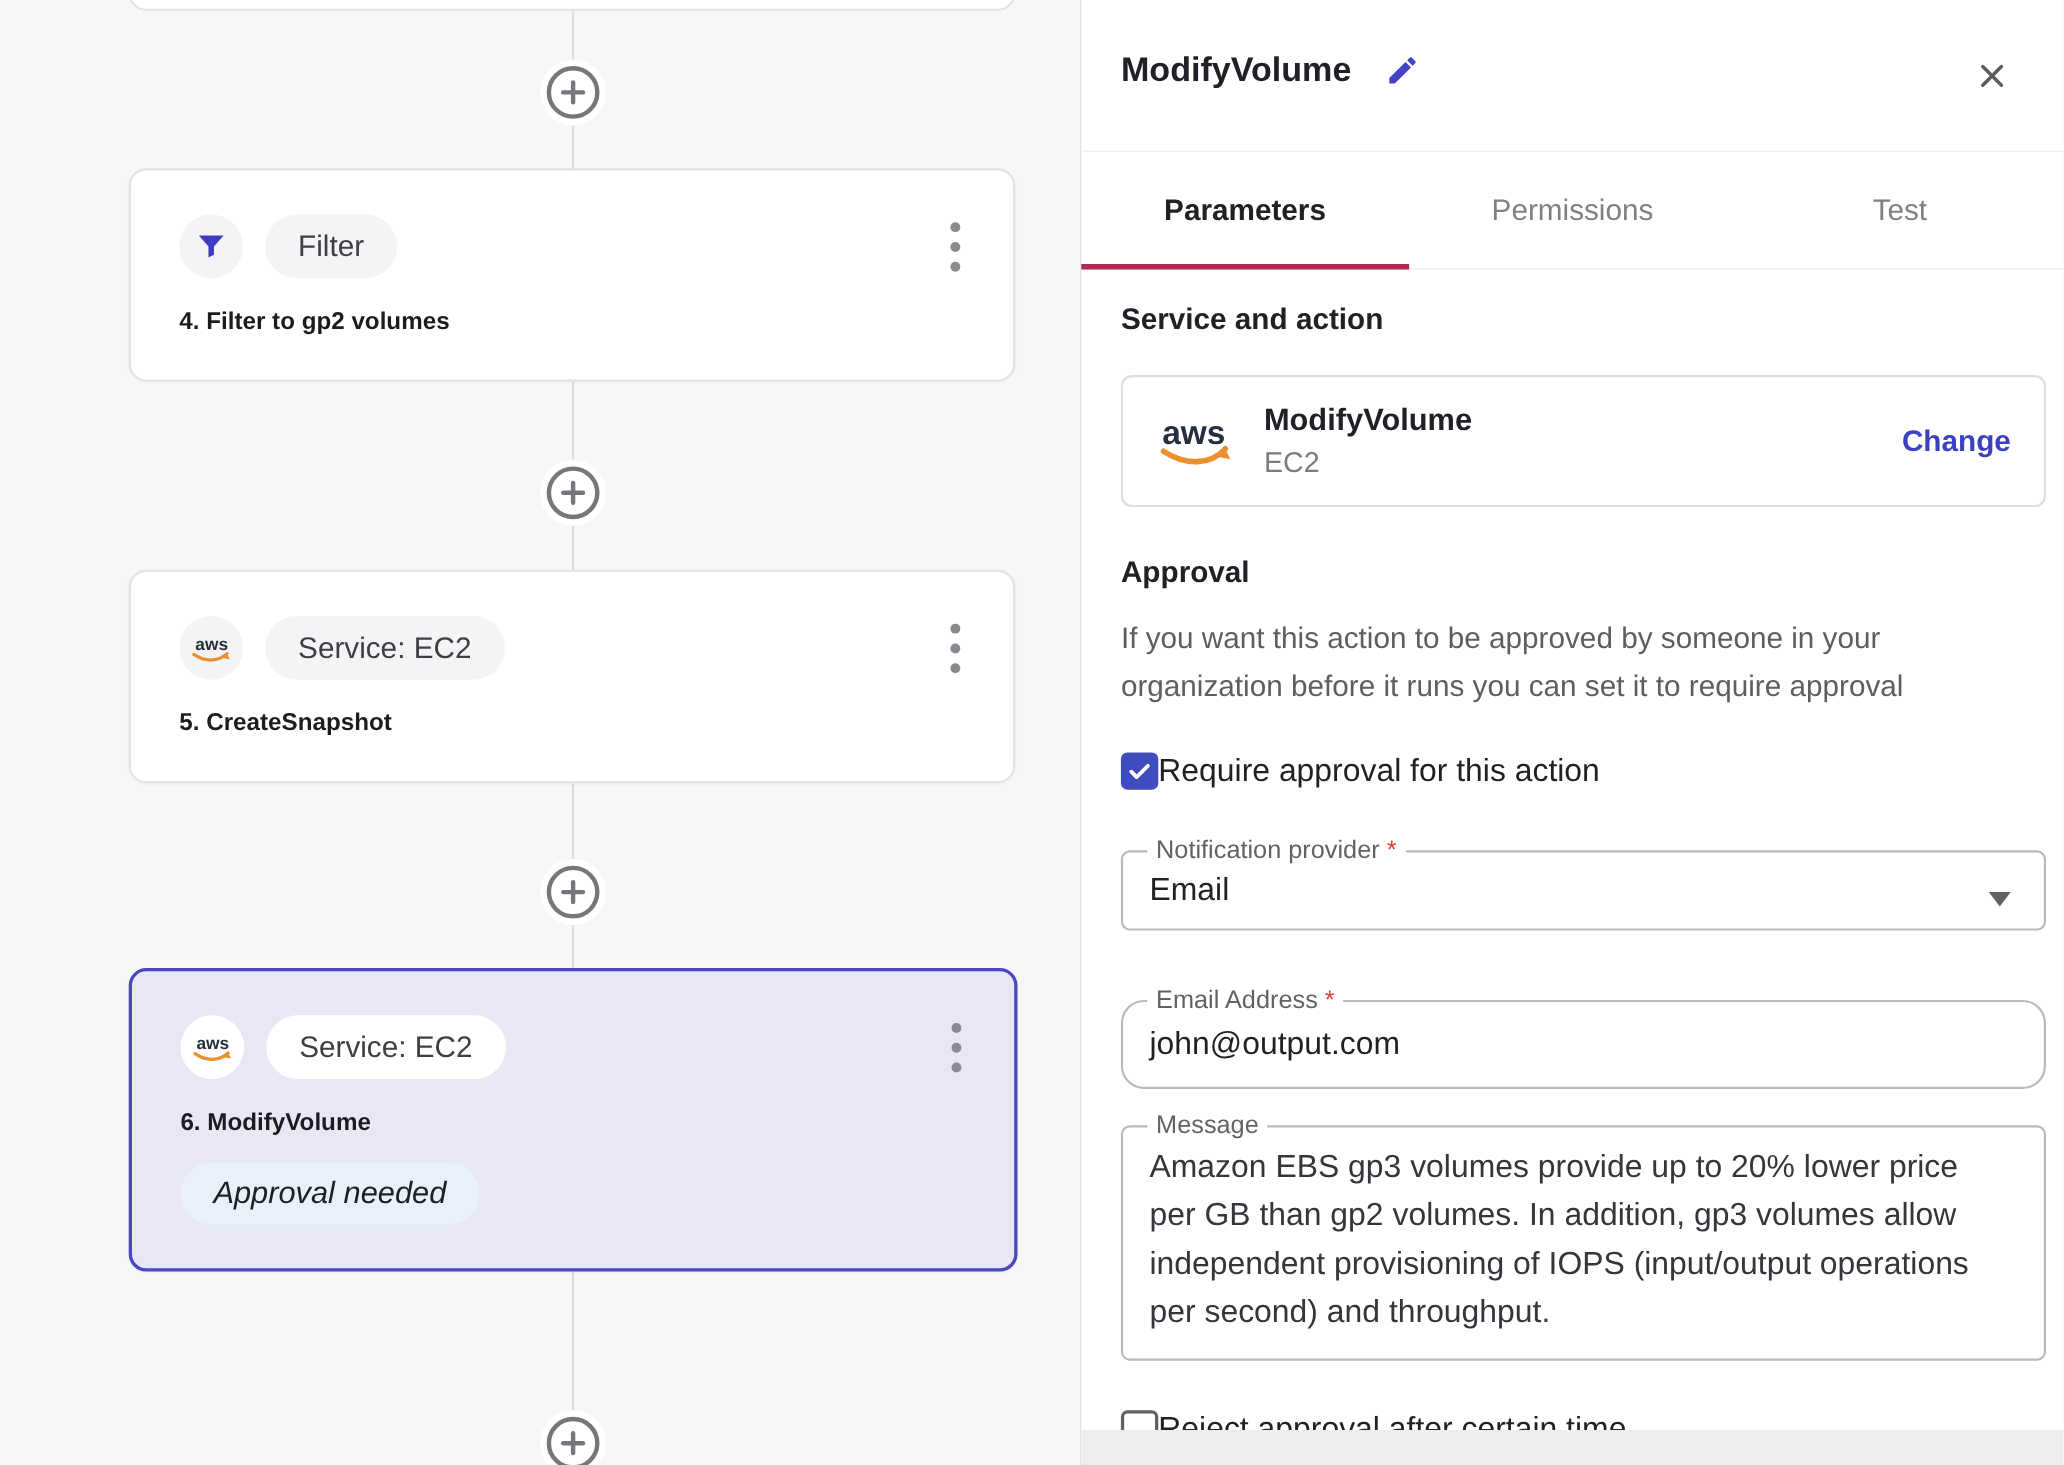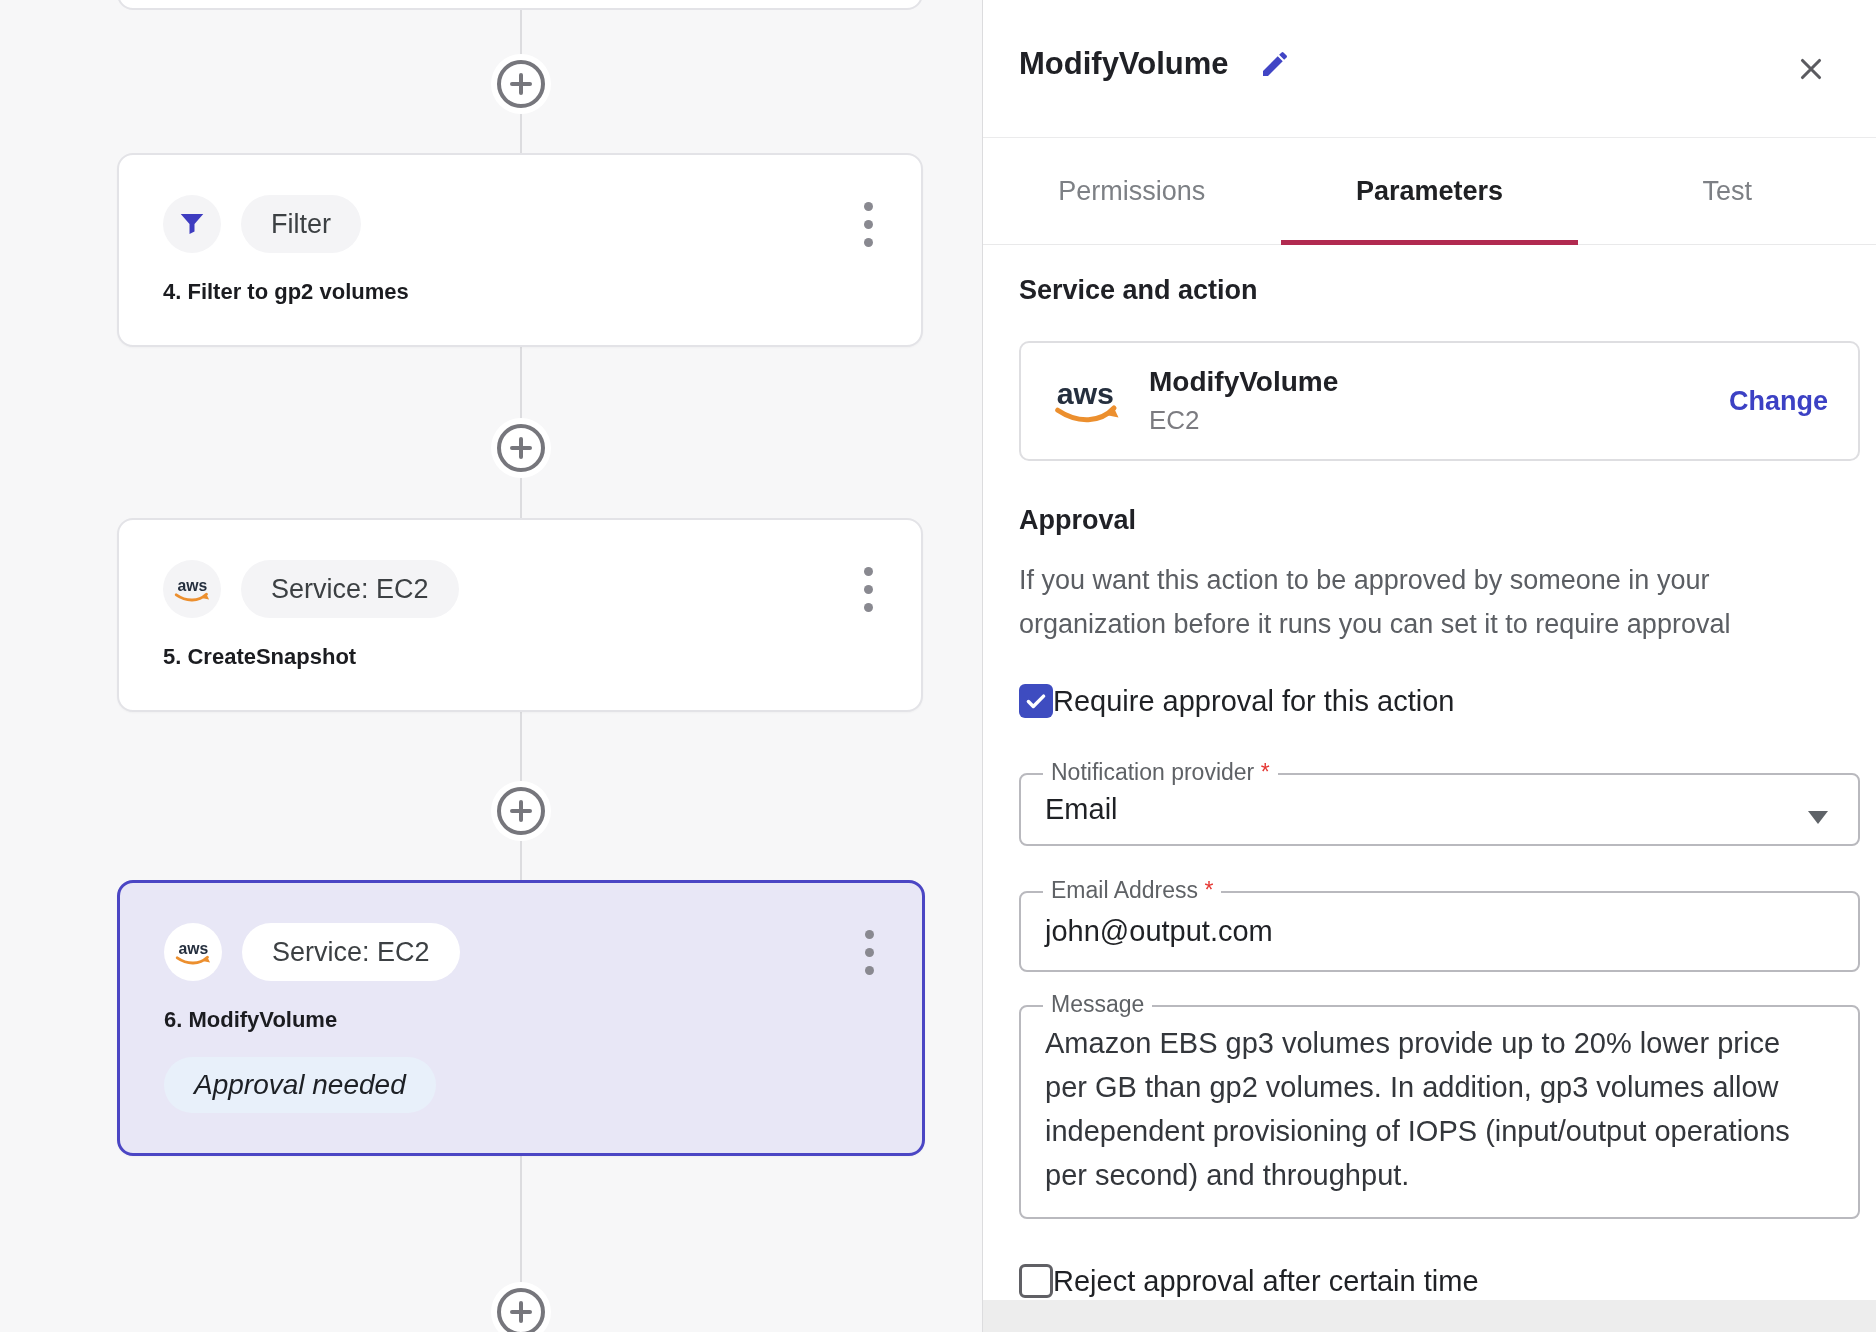--- a/index.html
+++ b/index.html
@@ -69,21 +69,21 @@
   .check-row { margin-top:38px; display:flex; align-items:center; }
   .check-row.reject { margin-top:45px; }
   .checkbox { width:34px; height:34px; border-radius:6px; flex:0 0 auto; cursor:pointer;
               display:flex; align-items:center; justify-content:center; }
   .checkbox.checked { background:#3e4cc0; }
   .checkbox.unchecked { background:#fff; border:3px solid #606065; }
   .check-label { font-size:29px; color:#1f2125; }
 
   .field { position:relative; margin-top:55px; border:2px solid #b9b9be; border-radius:8px;
            padding:18px 24px; }
-  .field.email { margin-top:45px; padding:22px 24px; }
+  .field.email { margin-top:63px; padding:22px 24px;border-radius:21px; }
   .field.message { margin-top:33px; padding:14px 24px 20px; }
   .field-label { position:absolute; top:-16px; left:22px; background:#fff; padding:0 8px;
                  font-size:23px; color:#5f6266; }
   .req-star { color:#e53935; }
   .field-value { font-size:29px; color:#1f2125; }
   .caret { position:absolute; right:30px; top:36px; width:0; height:0;
            border-left:10px solid transparent; border-right:10px solid transparent;
            border-top:13px solid #5f6368; cursor:pointer; }
   .msg-text { font-size:29px; line-height:44px; color:#33363b; max-width:745px; }
 
@@ -178,22 +178,22 @@
         </button>
       </div>
       <button class="icon-btn close-btn">
         <svg width="34" height="34" viewBox="0 0 24 24">
             <path d="M6 6l12 12M18 6L6 18" stroke="#5b5b60" stroke-width="2.2" stroke-linecap="round"></path>
           </svg>
       </button>
     </div>
 
     <div class="tabs">
+      <div class="tab active">Parameters</div>
       <div class="tab">Permissions</div>
-      <div class="tab active">Parameters</div>
       <div class="tab">Test</div>
     </div>
 
     <div class="p-content">
 
       <div class="sec-heading">Service and action</div>
 
       <div class="svc-card">
         <span>
           <svg width="72" height="52" viewBox="0 0 64 46">

